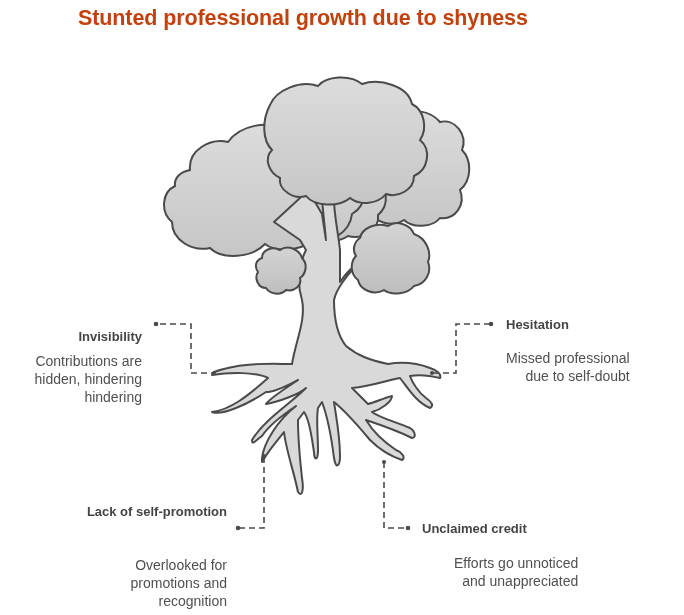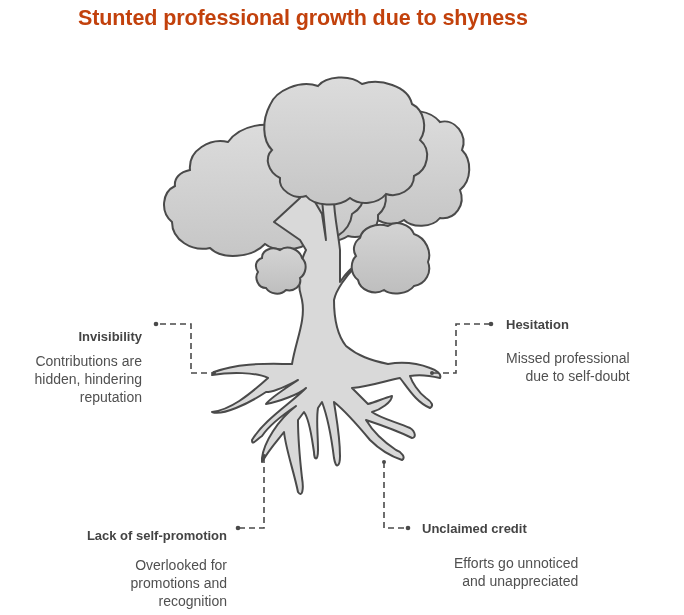--- a/index.html
+++ b/index.html
@@ -170,30 +170,30 @@
     <path d="M384,462 L384,528 L406,528"></path>
   </g>
   <circle cx="408" cy="528" r="2.3" fill="#4a4a4a"></circle>
   <circle cx="384" cy="462" r="2" fill="#4a4a4a"></circle>
 </svg>
 
 <div class="label right-align" style="right:542px; top:317px;margin-top:12px;">Invisibility</div>
 <div class="desc right-align" style="right:542px; top:352px;">
   <div>Contributions are</div>
   <div>hidden, hindering</div>
-  <div>reputation</div>
+  <div>hindering</div>
 </div>
 
 <div class="label left-align" style="left:506px; top:317px;">Hesitation</div>
 <div class="desc left-align" style="left:506px; top:349px;">
   <div>Missed professional</div>
   <div>due to self-doubt</div>
 </div>
 
-<div class="label right-align" style="right:457px; top:528px;padding-left:27px;">Lack of self-promotion</div>
+<div class="label right-align" style="right:457px; top:504px;padding-left:27px;">Lack of self-promotion</div>
 <div class="desc right-align" style="right:457px; top:556px;">
   <div>Overlooked for</div>
   <div>promotions and</div>
   <div>recognition</div>
 </div>
 
 <div class="label left-align" style="left:422px; top:521px;">Unclaimed credit</div>
 <div class="desc left-align" style="left:422px; top:554px;margin-left:32px;">
   <div>Efforts go unnoticed</div>
   <div>and unappreciated</div>

